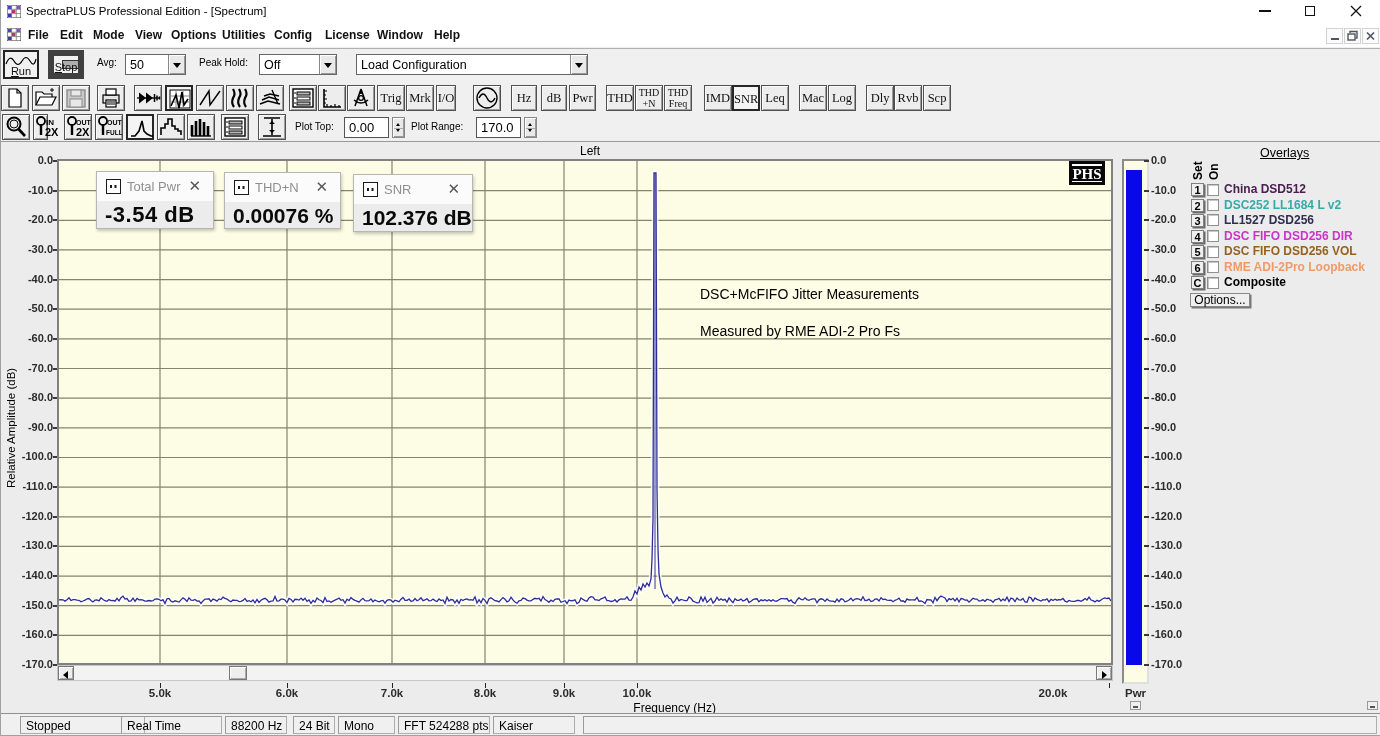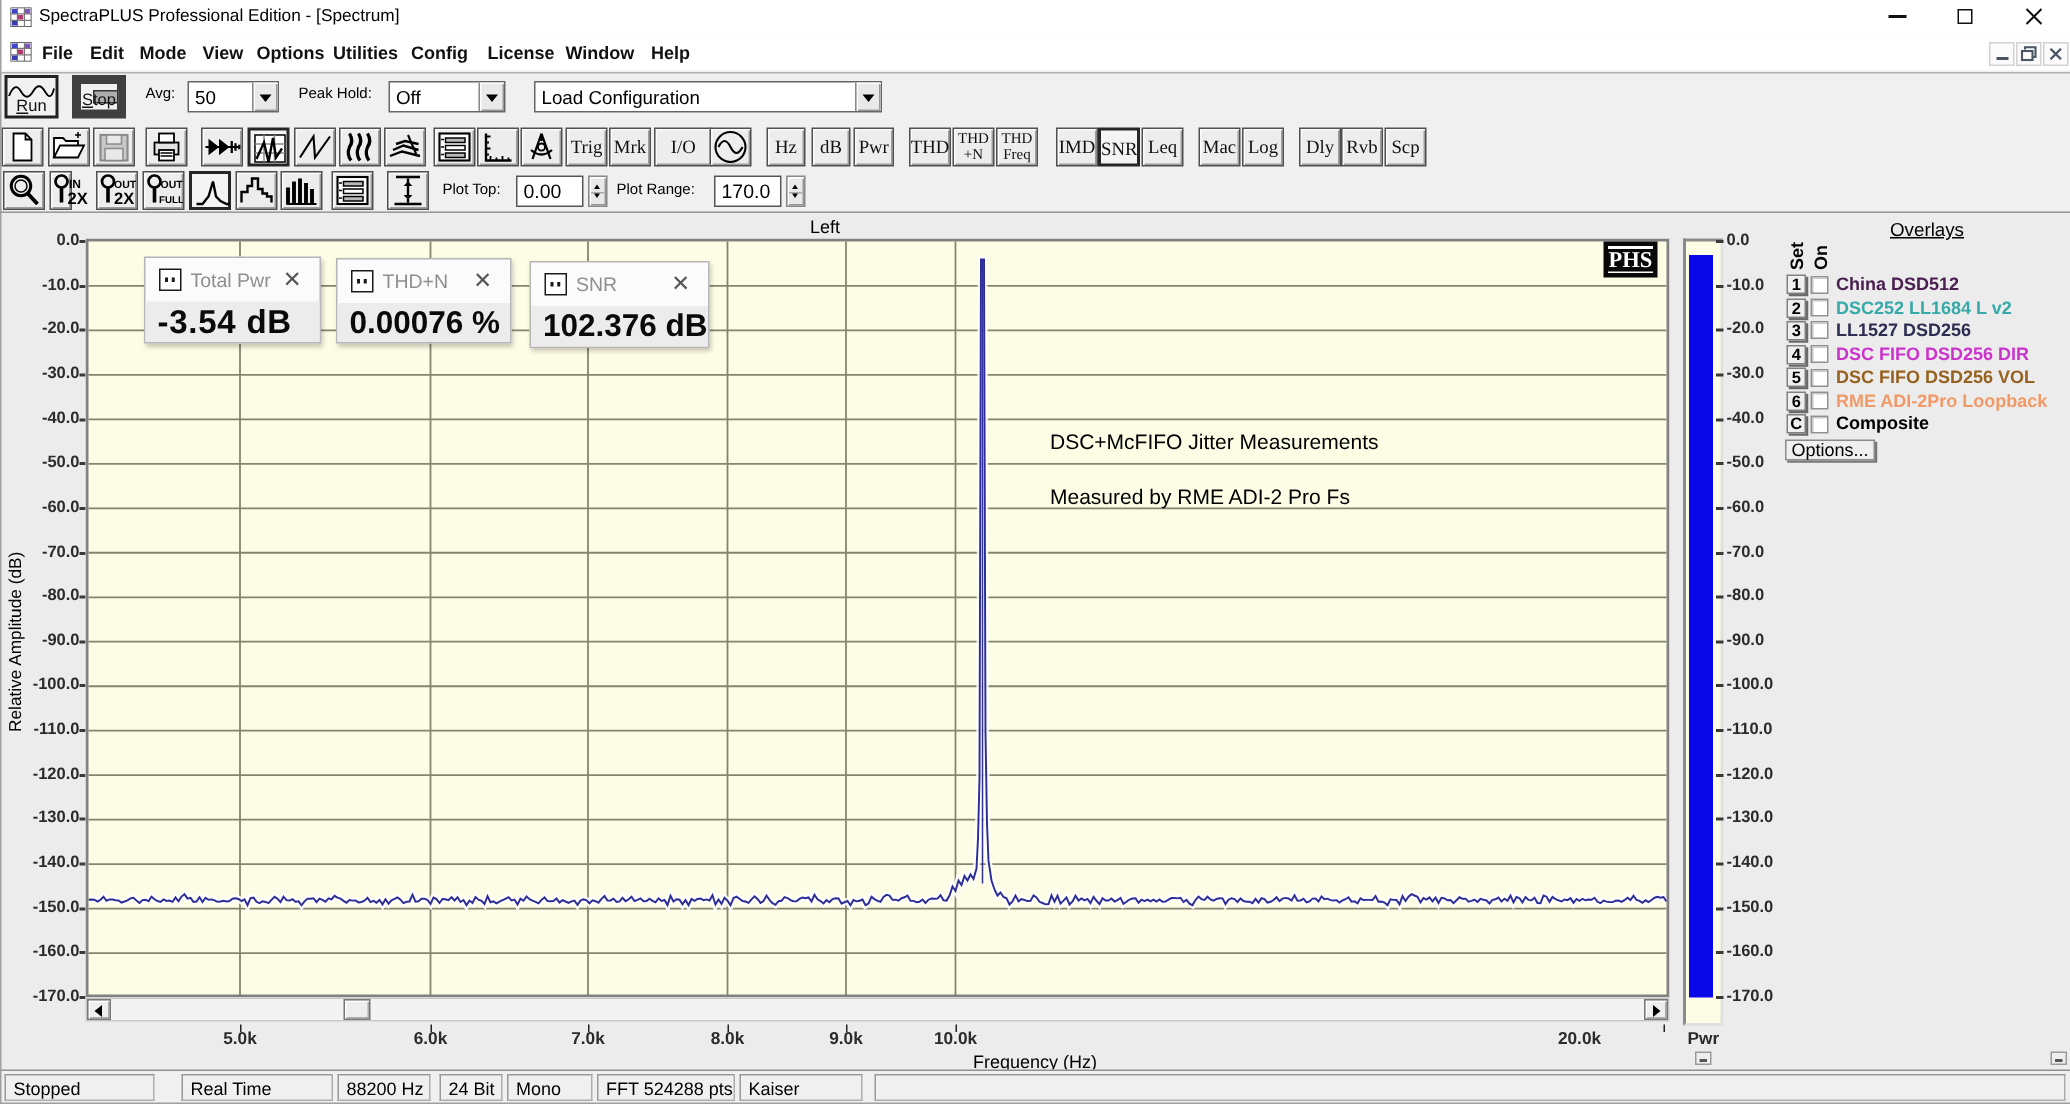--- a/index.html
+++ b/index.html
@@ -188,21 +188,21 @@
         <path d="M13 3 L7 20 M13 3 L19 20 M13 3 v5" fill="none" stroke="#000" stroke-width="1.5"></path>
         <path d="M6 14 q7 6 14 0" fill="none" stroke="#000" stroke-width="1.5"></path>
         <circle cx="13" cy="12" r="2.4" fill="none" stroke="#000" stroke-width="1.3"></circle>
       </svg></div>
  <div class="btn" style="left:377px;top:0px;width:28px">
       <div class="t">Trig</div>
     </div>
  <div class="btn" style="left:406px;top:0px;width:28px">
       <div class="t">Mrk</div>
     </div>
- <div class="btn" style="left:436px;top:0px;width:39px">
+ <div class="btn" style="left:436px;top:0px;width:20px">
       <div class="t">I/O</div>
     </div>
  <div class="btn" style="left:473px;top:0px;width:28px"><svg width="26" height="24" viewBox="0 0 26 24">
         <circle cx="13" cy="12" r="10" fill="none" stroke="#000" stroke-width="1.4"></circle>
         <path d="M5 12 q4 -8 8 0 t8 0" fill="none" stroke="#000" stroke-width="1.4"></path>
       </svg></div>
  <div class="btn" style="left:511px;top:0px;width:26px">
       <div class="t">Hz</div>
     </div>
  <div class="btn" style="left:541px;top:0px;width:26px">
@@ -298,21 +298,21 @@
     </div>
  <div class="lbl" style="left:411px;top:7px">Plot Range:</div>
  <div class="field" style="left:476px;top:3px;width:45px">170.0</div>
  <div class="spin" style="left:524px;top:3px">
       <i></i>
     </div>
 </div>
 <div class="abs" style="left:0;top:141px;width:1380px;height:1px;background:#ababab"></div>
 
 <div id="client"></div>
-<div class="abs" style="left:540px;top:144px;width:100px;text-align:left;font-size:12px">Left</div>
+<div class="abs" style="left:540px;top:144px;width:100px;text-align:center;font-size:12px">Left</div>
 <div class="vtext" style="left:18px;top:474px;font-weight:400;font-size:11.5px">Relative Amplitude (dB)</div>
 <div class="ylab" style="top:154px">0.0</div>
 <div class="ytick" style="top:160px"></div>
 <div class="ylab" style="top:184px">-10.0</div>
 <div class="ytick" style="top:190px"></div>
 <div class="ylab" style="top:213px">-20.0</div>
 <div class="ytick" style="top:219px"></div>
 <div class="ylab" style="top:243px">-30.0</div>
 <div class="ytick" style="top:249px"></div>
 <div class="ylab" style="top:273px">-40.0</div>
@@ -417,21 +417,21 @@
 <div class="xtick" style="left:392px"></div>
 <div class="xlab" style="left:367px">7.0k</div>
 <div class="xtick" style="left:485px"></div>
 <div class="xlab" style="left:460px">8.0k</div>
 <div class="xtick" style="left:564px"></div>
 <div class="xlab" style="left:539px">9.0k</div>
 <div class="xtick" style="left:637px"></div>
 <div class="xlab" style="left:612px">10.0k</div>
 <div class="xtick" style="left:1109px"></div>
 <div class="xlab" style="left:1028px">20.0k</div>
-<div class="abs" style="left:640px;top:701px;width:100px;text-align:center;font-size:12px">Frequency (Hz)</div>
+<div class="abs" style="left:616px;top:701px;width:100px;text-align:right;font-size:12px">Frequency (Hz)</div>
 <div class="abs" style="left:1125px;top:687px;font-size:11.5px;font-weight:700;color:#2b2b2b">Pwr</div>
 
 <div id="pwr">
     <div id="pwrblue"></div>
   </div>
 <div class="yrlab" style="top:154px">0.0</div>
 <div class="yrtick" style="top:160px"></div>
 <div class="yrlab" style="top:184px">-10.0</div>
 <div class="yrtick" style="top:190px"></div>
 <div class="yrlab" style="top:213px">-20.0</div>
@@ -491,21 +491,21 @@
 <div class="olab" style="top:260px;color:#f19a68">RME ADI-2Pro Loopback</div>
 <div class="obtn" style="top:276px">C</div>
 <div class="ochk" style="top:277px"></div>
 <div class="olab" style="top:275px;color:#000000">Composite</div>
  <div id="optbtn">Options...</div>
 </div>
 <div class="grip" style="left:1130px;top:701px"></div>
 <div class="grip" style="left:1367px;top:701px"></div>
 
 <div id="status">
- <div class="spanel" style="left:3px;width:100px">Stopped</div>
+ <div class="spanel" style="left:20px;width:125px">Stopped</div>
  <div class="spanel" style="left:121px;width:101px">Real Time</div>
  <div class="spanel" style="left:225px;width:62px">88200 Hz</div>
  <div class="spanel" style="left:293px;width:42px">24 Bit</div>
  <div class="spanel" style="left:338px;width:57px">Mono</div>
  <div class="spanel" style="left:398px;width:92px">FFT 524288 pts</div>
  <div class="spanel" style="left:493px;width:82px">Kaiser</div>
  <div class="spanel" style="left:583px;width:794px"></div>
 </div>
 
 </body></html>

